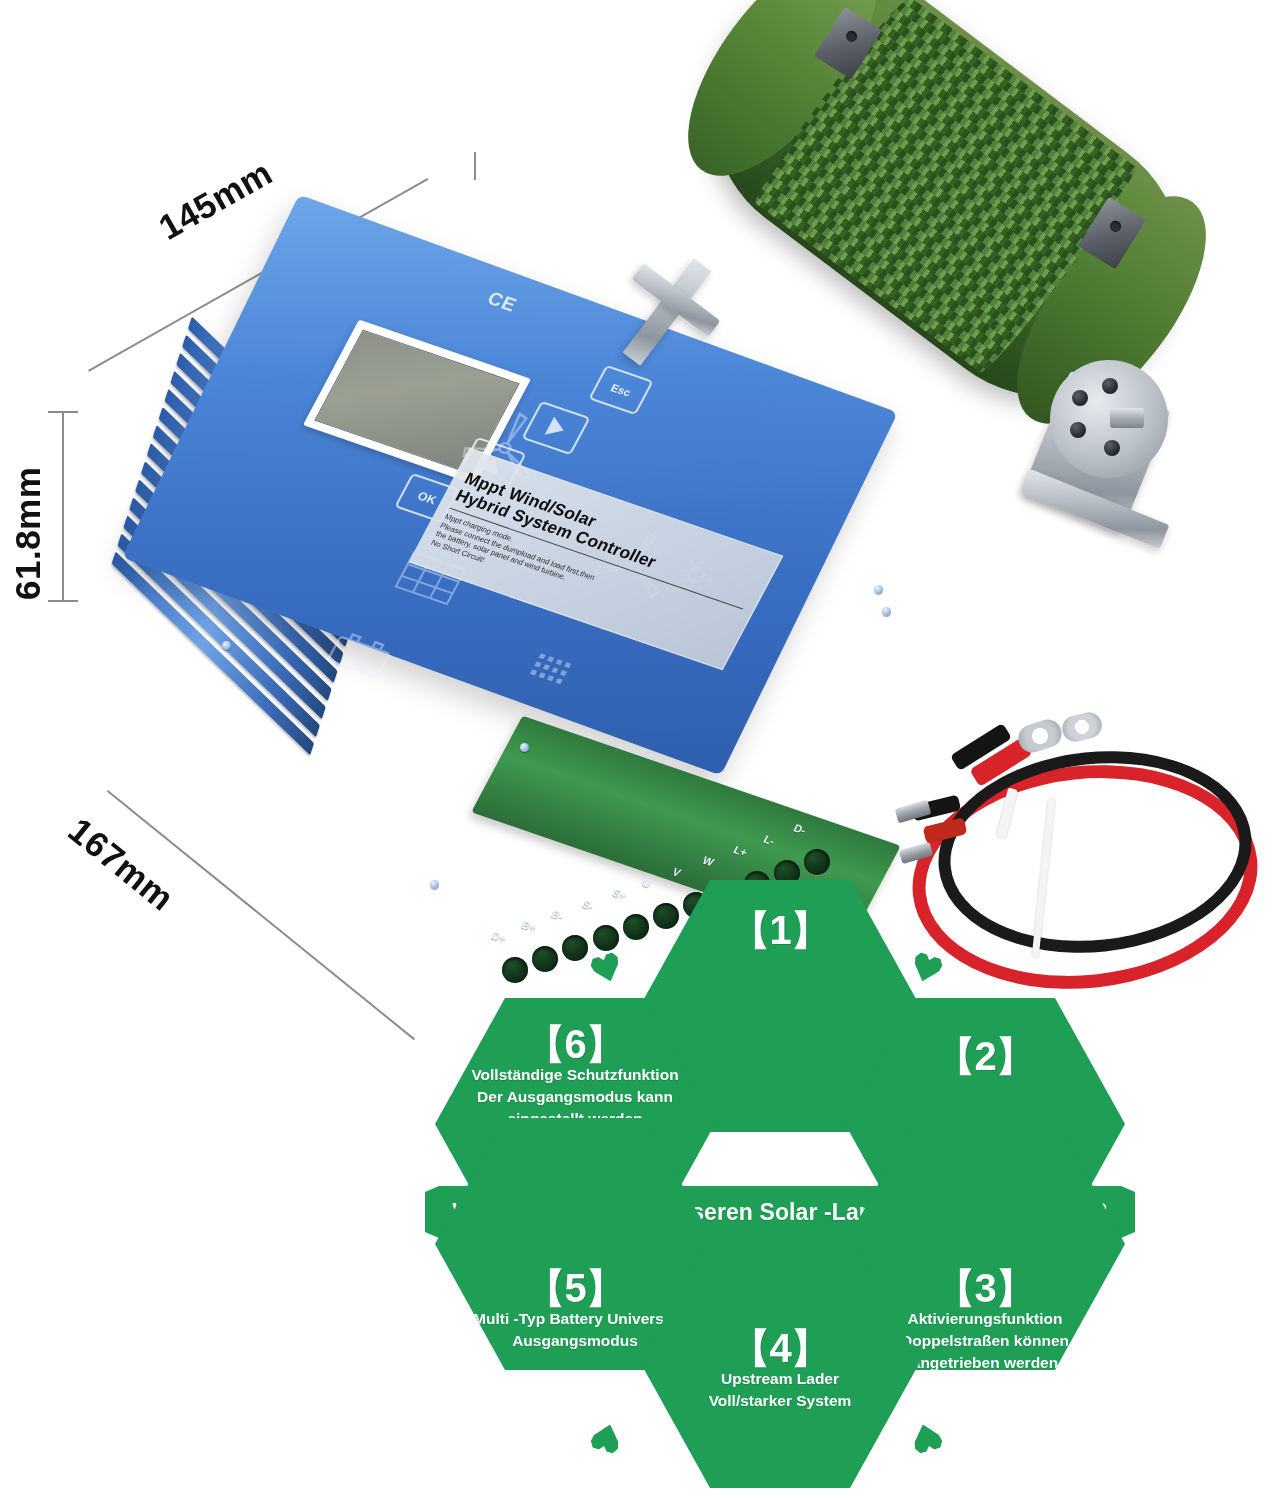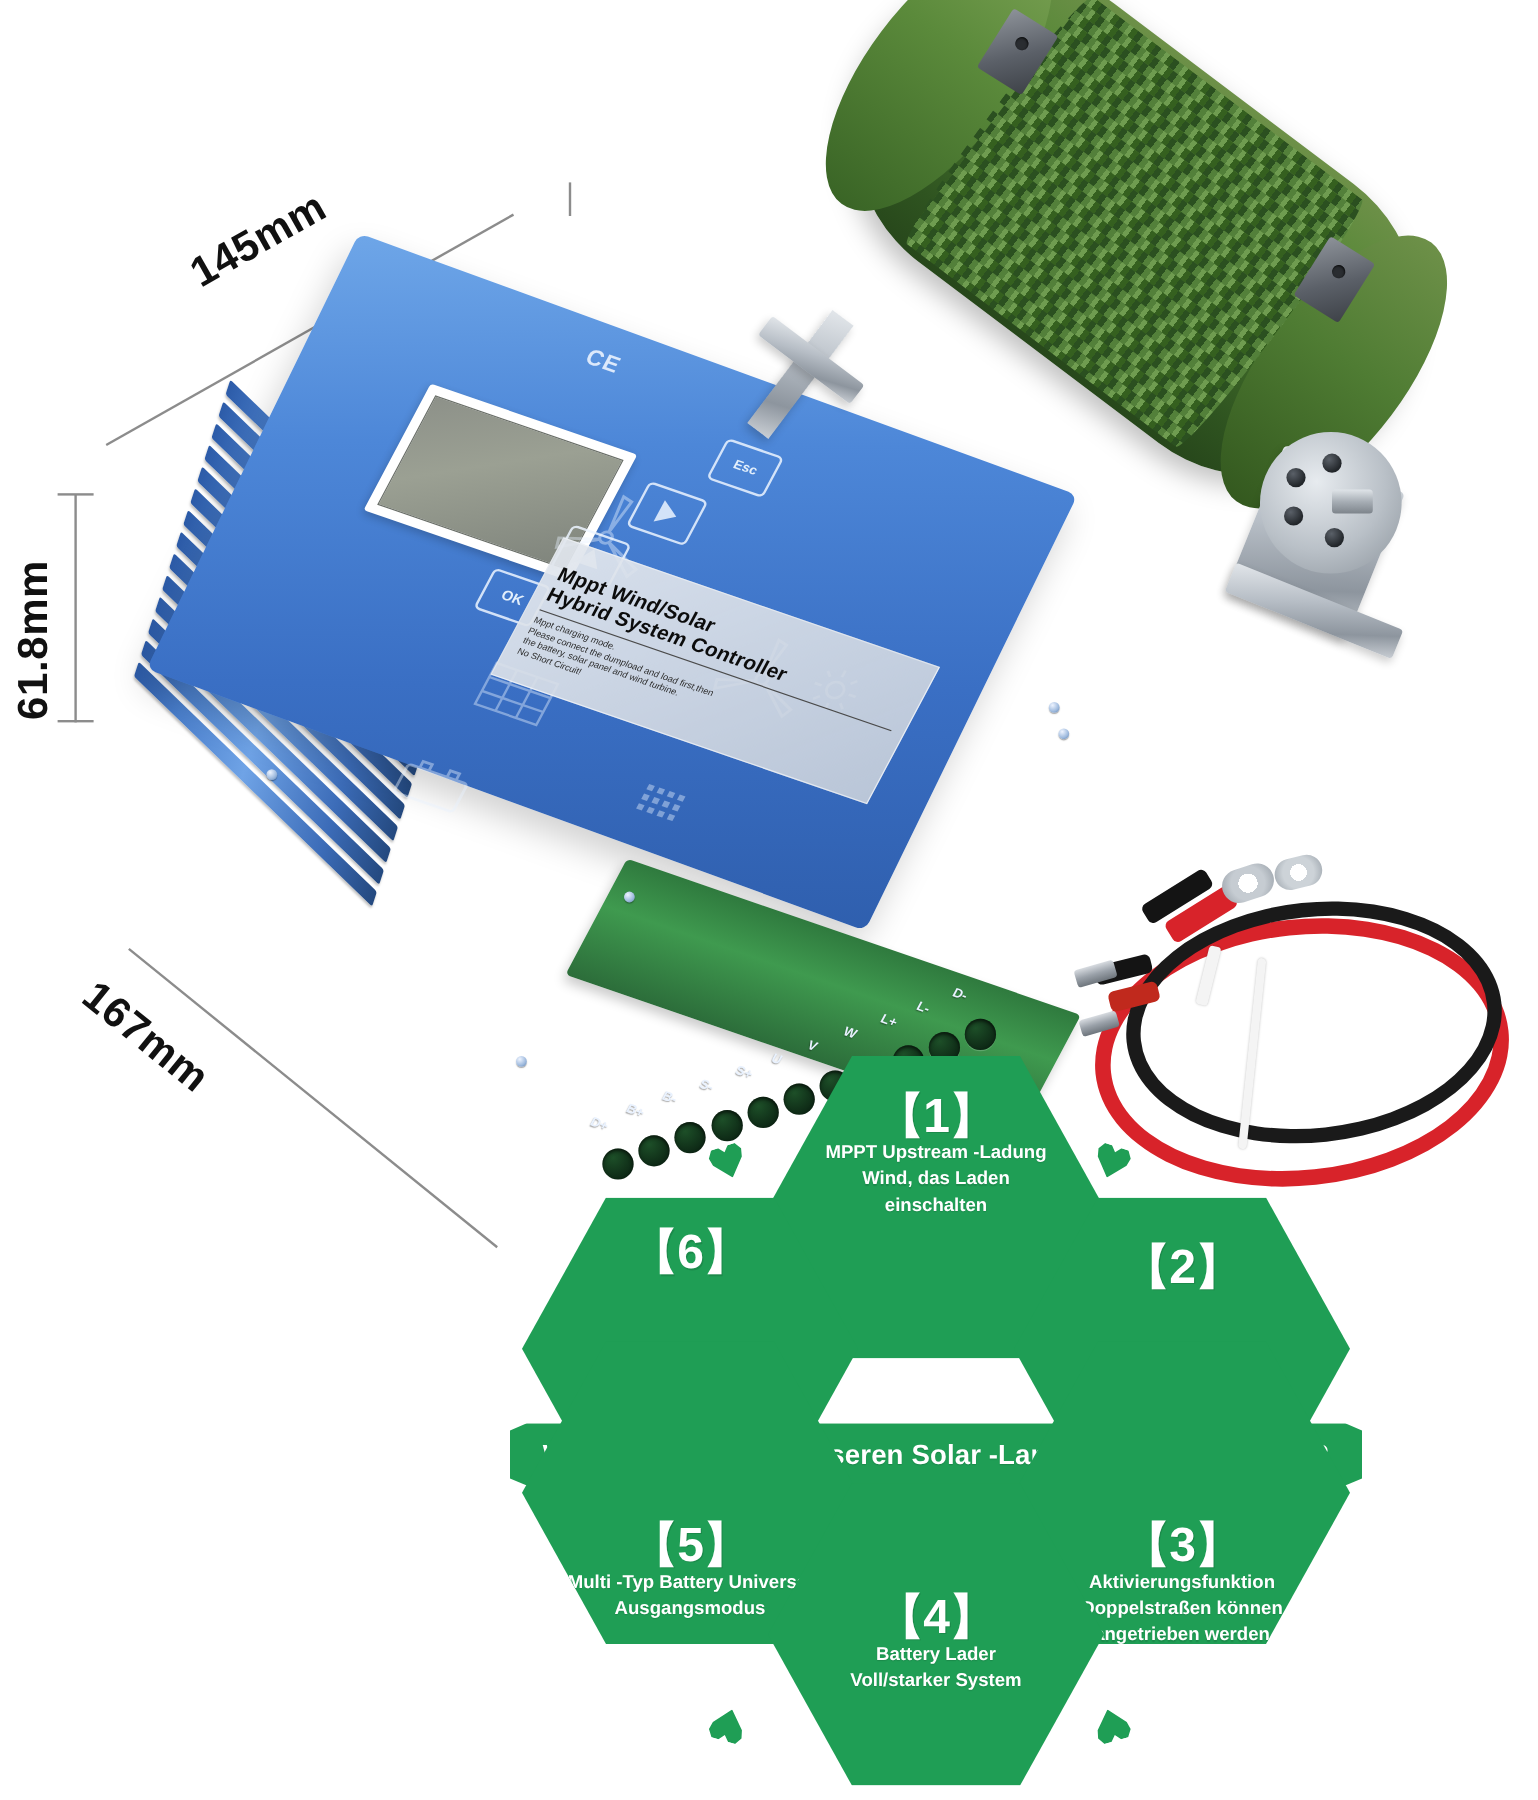--- a/index.html
+++ b/index.html
@@ -420,29 +420,29 @@
 
   <div id="hexwrap">
 
     <div class="heart" style="left:166px;top:84px;transform:rotate(-18deg);"></div>
     <div class="heart" style="left:487px;top:84px;transform:rotate(18deg);"></div>
     <div class="heart" style="left:166px;top:556px;transform:rotate(196deg);"></div>
     <div class="heart" style="left:487px;top:556px;transform:rotate(164deg);"></div>
 
     <div class="hex" id="hex1" style="left:215px;top:12px;width:280px;height:252px;padding-top:30px;">
       <div class="num">【1】</div>
-      <div class="txt">
-          <div>MPPT Upstream -Ladung</div>
-          <div>Wind, das Laden</div>
-          <div>einschalten</div>
-        </div>
     </div>
 
     <div class="hex" id="hex6" style="left:10px;top:130px;width:280px;height:252px;padding-top:26px;">
       <div class="num">【6】</div>
+      <div class="txt">
+          <div>Vollständige Schutzfunktion</div>
+          <div>Der Ausgangsmodus kann</div>
+          <div>eingestellt werden</div>
+        </div>
     </div>
 
     <div class="hex" id="hex2" style="left:420px;top:130px;width:280px;height:252px;padding-top:38px;">
       <div class="num">【2】</div>
       <div class="txt" style="margin-top:44px;">
           <div>Englisches Display</div>
         </div>
     </div>
 
     <div id="banner">
@@ -464,19 +464,19 @@
       <div class="txt">
           <div>Aktivierungsfunktion</div>
           <div>Doppelstraßen können</div>
           <div>angetrieben werden</div>
         </div>
     </div>
 
     <div class="hex" id="hex4" style="left:215px;top:368px;width:280px;height:252px;padding-top:92px;">
       <div class="num">【4】</div>
       <div class="txt">
-          <div>Battery Lader</div>
+          <div>Upstream Lader</div>
           <div>Voll/starker System</div>
         </div>
     </div>
   </div>
 
 </div>
 
 </body></html>

